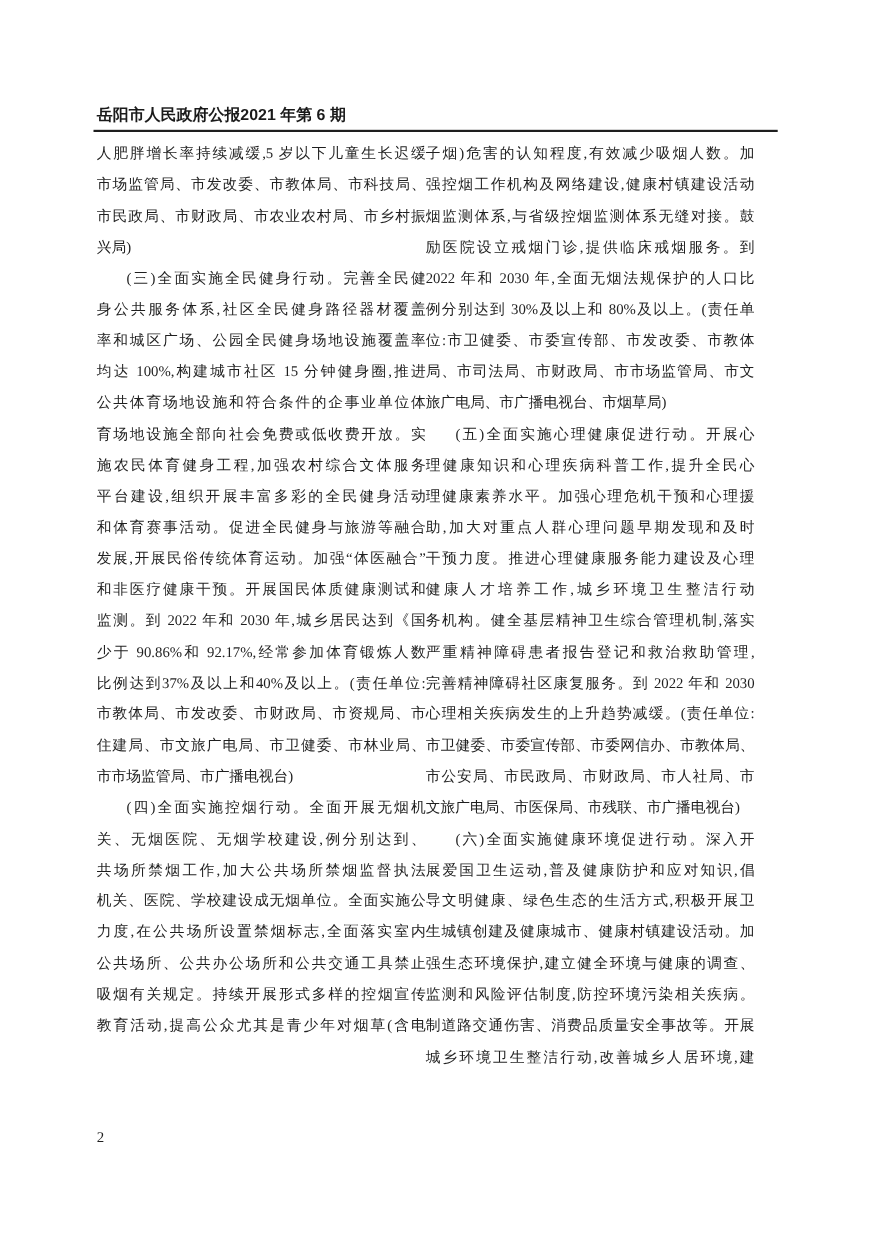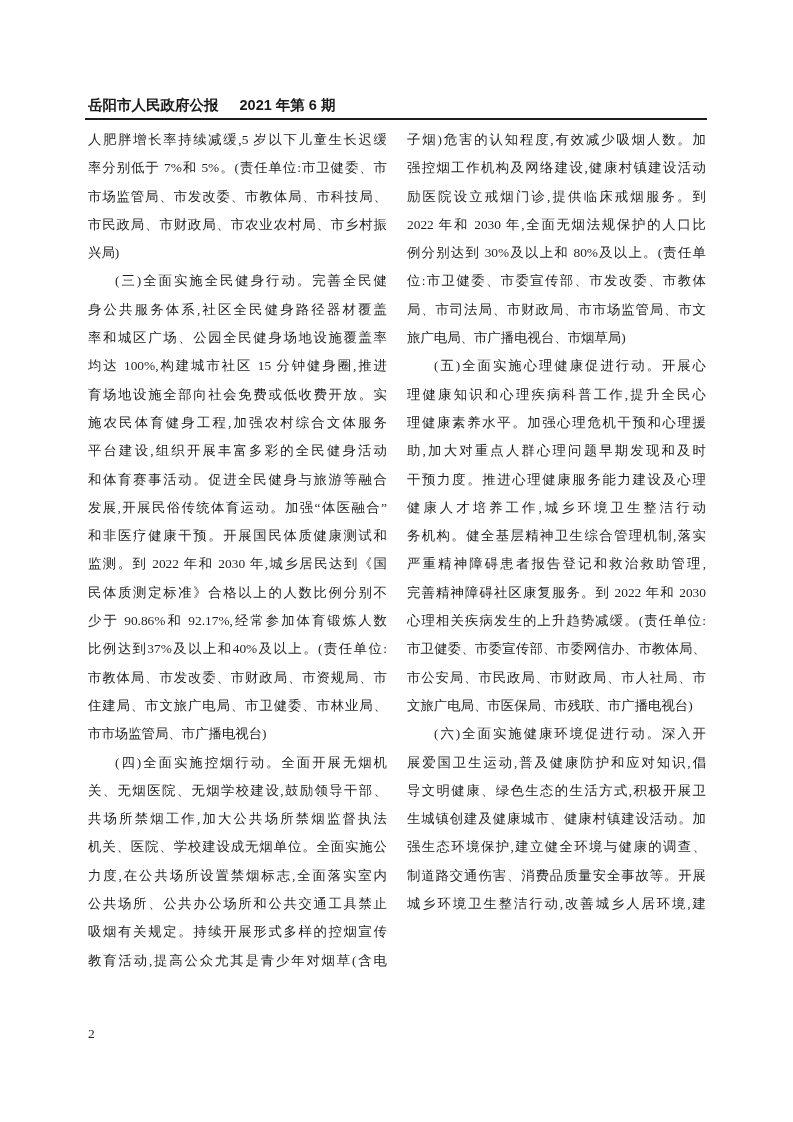--- a/index.html
+++ b/index.html
@@ -10,31 +10,31 @@
     overflow: hidden;
     font-family: "Liberation Serif", "DejaVu Serif", serif;
     color: #1f1f1f;
   }
   .header {
     position: absolute; left: 88px; top: 97px; width: 620px;
     font-family: "Liberation Sans", "DejaVu Sans", sans-serif;
     font-weight: bold; font-size: 14.5px; line-height: 16px;
     white-space: nowrap; color: #1a1a1a;
   }
-  .header .issue { margin-left: 21px; }
+  .header .issue { margin-left: 0; }
   .rule {
     position: absolute; left: 85px; top: 118px;
     width: 622px; height: 2px; background: #1e1e1e;
   }
   .columns {
     position: absolute; left: 88px; top: 126px; width: 618px;
     display: flex;
   }
   .col { width: 299px; }
-  .col.left { margin-right: 20px; }
+  .col.left { }
   .line {
     font-size: 13.4px;
     height: 28.3px; line-height: 28.3px;
     text-align: justify;
     text-align-last: justify;
     color: #1f1f1f;
   }
   .line.end { text-align-last: left; }
   .line.indent { padding-left: 27px; }
   .pagenum {
@@ -47,53 +47,53 @@
 
 <div class="header">
   <span>岳阳市人民政府公报</span><span class="issue">2021 年第 6 期</span>
 </div>
 
 <div class="rule"></div>
 
 <div class="columns">
   <div class="col left" id="col-left">
       <div class="line">人肥胖增长率持续减缓,5 岁以下儿童生长迟缓</div>
-      <div class="line">率分别低于 7%和 5%。(责任单位:市卫健委、市</div>
       <div class="line">市场监管局、市发改委、市教体局、市科技局、</div>
       <div class="line">市民政局、市财政局、市农业农村局、市乡村振</div>
       <div class="line end">兴局)</div>
       <div class="line indent">(三)全面实施全民健身行动。完善全民健</div>
       <div class="line">身公共服务体系,社区全民健身路径器材覆盖</div>
       <div class="line">率和城区广场、公园全民健身场地设施覆盖率</div>
       <div class="line">均达 100%,构建城市社区 15 分钟健身圈,推进</div>
+      <div class="line">公共体育场地设施和符合条件的企事业单位体</div>
       <div class="line">育场地设施全部向社会免费或低收费开放。实</div>
       <div class="line">施农民体育健身工程,加强农村综合文体服务</div>
       <div class="line">平台建设,组织开展丰富多彩的全民健身活动</div>
       <div class="line">和体育赛事活动。促进全民健身与旅游等融合</div>
       <div class="line">发展,开展民俗传统体育运动。加强“体医融合”</div>
       <div class="line">和非医疗健康干预。开展国民体质健康测试和</div>
       <div class="line">监测。到 2022 年和 2030 年,城乡居民达到《国</div>
-      <div class="line">民体质测定标准》合格以上的人数比例分别不</div>
       <div class="line">少于 90.86%和 92.17%,经常参加体育锻炼人数</div>
       <div class="line">比例达到37%及以上和40%及以上。(责任单位:</div>
       <div class="line">市教体局、市发改委、市财政局、市资规局、市</div>
       <div class="line">住建局、市文旅广电局、市卫健委、市林业局、</div>
       <div class="line end">市市场监管局、市广播电视台)</div>
       <div class="line indent">(四)全面实施控烟行动。全面开展无烟机</div>
-      <div class="line">关、无烟医院、无烟学校建设,鼓励领导干部、</div>
+      <div class="line">关、无烟医院、无烟学校建设,例分别达到、</div>
       <div class="line">共场所禁烟工作,加大公共场所禁烟监督执法</div>
       <div class="line">机关、医院、学校建设成无烟单位。全面实施公</div>
       <div class="line">力度,在公共场所设置禁烟标志,全面落实室内</div>
       <div class="line">公共场所、公共办公场所和公共交通工具禁止</div>
       <div class="line">吸烟有关规定。持续开展形式多样的控烟宣传</div>
       <div class="line">教育活动,提高公众尤其是青少年对烟草(含电</div>
     </div>
   <div class="col right" id="col-right">
       <div class="line">子烟)危害的认知程度,有效减少吸烟人数。加</div>
       <div class="line">强控烟工作机构及网络建设,健康村镇建设活动</div>
+      <div class="line">烟监测体系,与省级控烟监测体系无缝对接。鼓</div>
       <div class="line">励医院设立戒烟门诊,提供临床戒烟服务。到</div>
       <div class="line">2022 年和 2030 年,全面无烟法规保护的人口比</div>
       <div class="line">例分别达到 30%及以上和 80%及以上。(责任单</div>
       <div class="line">位:市卫健委、市委宣传部、市发改委、市教体</div>
       <div class="line">局、市司法局、市财政局、市市场监管局、市文</div>
       <div class="line end">旅广电局、市广播电视台、市烟草局)</div>
       <div class="line indent">(五)全面实施心理健康促进行动。开展心</div>
       <div class="line">理健康知识和心理疾病科普工作,提升全民心</div>
       <div class="line">理健康素养水平。加强心理危机干预和心理援</div>
       <div class="line">助,加大对重点人群心理问题早期发现和及时</div>
@@ -104,18 +104,19 @@
       <div class="line">完善精神障碍社区康复服务。到 2022 年和 2030</div>
       <div class="line">心理相关疾病发生的上升趋势减缓。(责任单位:</div>
       <div class="line">市卫健委、市委宣传部、市委网信办、市教体局、</div>
       <div class="line">市公安局、市民政局、市财政局、市人社局、市</div>
       <div class="line end">文旅广电局、市医保局、市残联、市广播电视台)</div>
       <div class="line indent">(六)全面实施健康环境促进行动。深入开</div>
       <div class="line">展爱国卫生运动,普及健康防护和应对知识,倡</div>
       <div class="line">导文明健康、绿色生态的生活方式,积极开展卫</div>
       <div class="line">生城镇创建及健康城市、健康村镇建设活动。加</div>
       <div class="line">强生态环境保护,建立健全环境与健康的调查、</div>
+      <div class="line">监测和风险评估制度,防控环境污染相关疾病。</div>
       <div class="line">制道路交通伤害、消费品质量安全事故等。开展</div>
       <div class="line">城乡环境卫生整洁行动,改善城乡人居环境,建</div>
     </div>
 </div>
 
 <div class="pagenum">2</div>
 
 </body></html>

